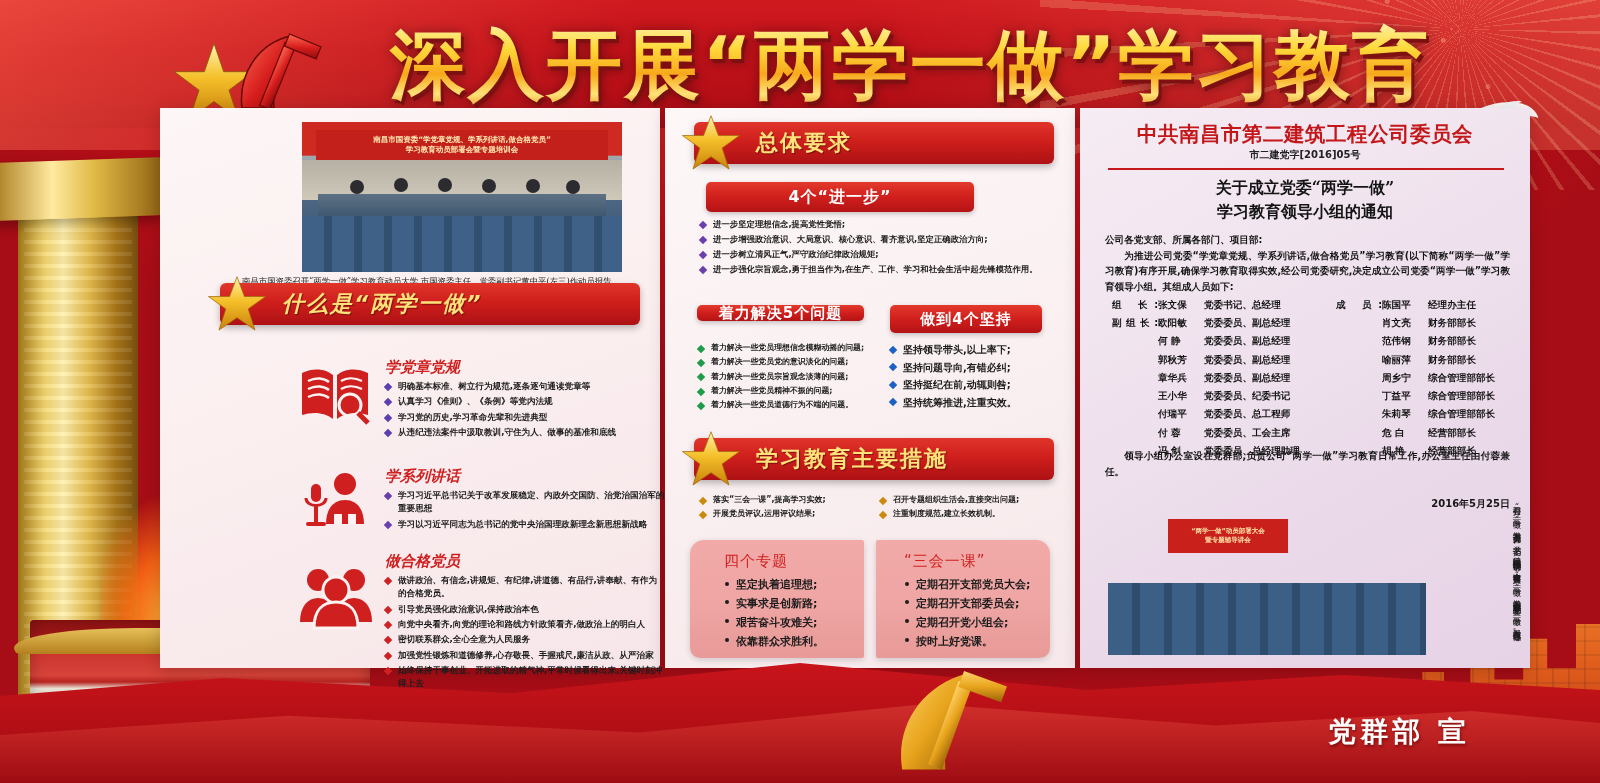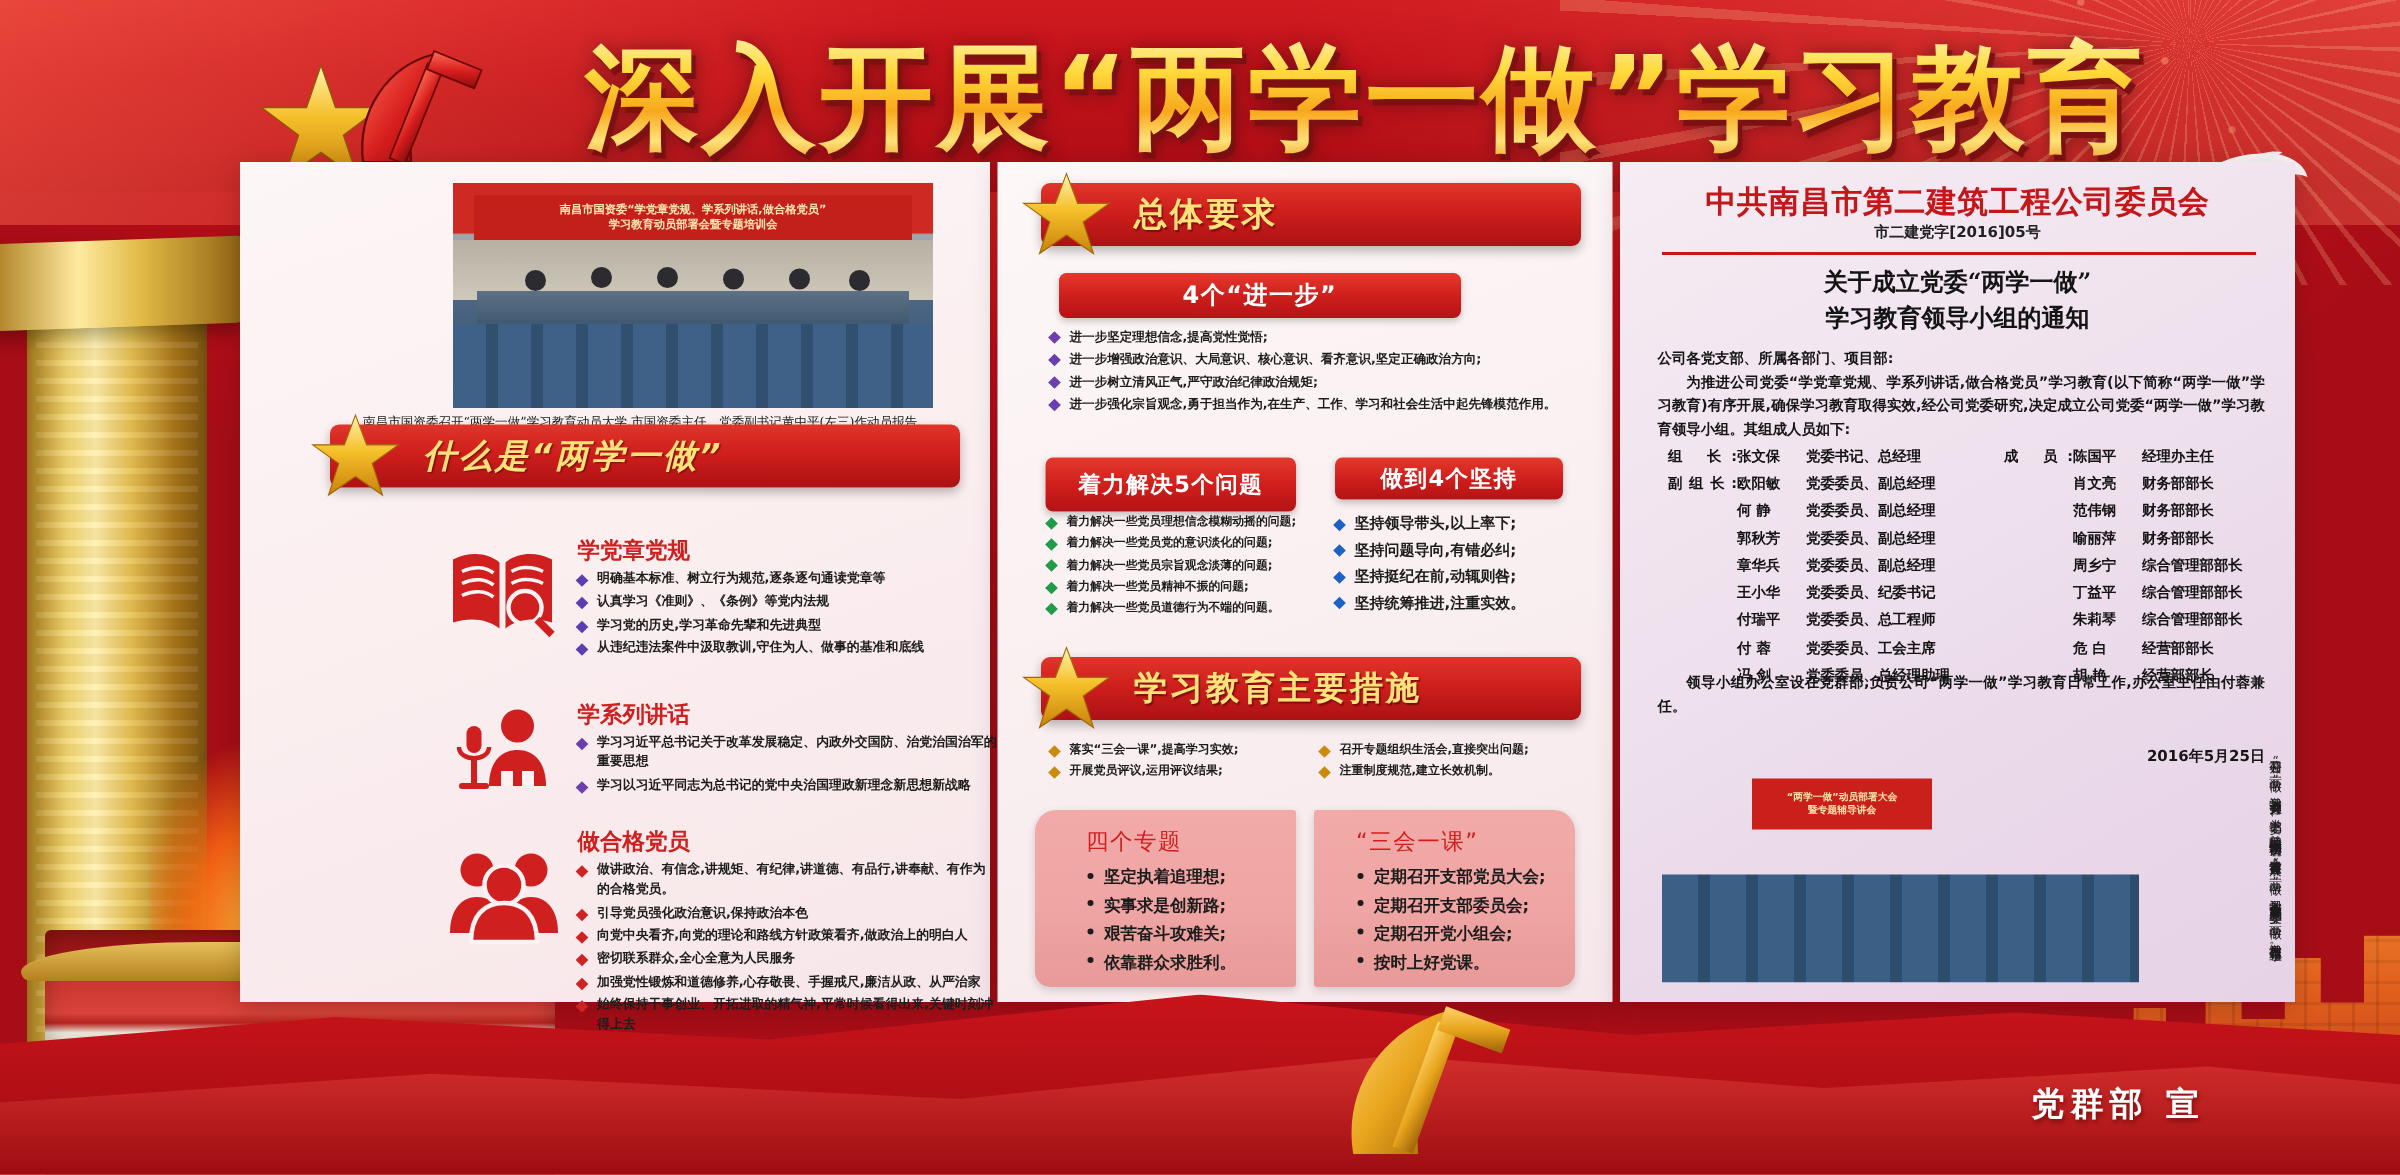--- a/index.html
+++ b/index.html
@@ -210,21 +210,21 @@
   ul.bl li:before{
     content:""; position:absolute; left:0; top:.48em; width:6px; height:6px;
     transform:rotate(45deg); background:#5b3fb0;
   }
   ul.green li:before{ background:#1f9b4a; }
   ul.blue li:before{ background:#1b62c4; }
   ul.gold li:before{ background:#c98a0e; }
   ul.red li:before{ background:#cf2323; }
   ul.purple li:before{ background:#6a3fae; }
 
-  .sec-title{ font-weight:bold; color:#cf1f1f; }
+  .sec-title{ font-weight:bold; color:#cf1f1f;font-style:italic; }
 
   
   .icon-red{ position:absolute; color:#cf1f1f; }
 
   
   .doc-title{
     position:absolute; left:1090px; top:120px; width:430px; text-align:center;
     color:#c3171a; font-family:"DejaVu Serif","Liberation Serif",serif;
     font-weight:bold; font-size:20.5px; letter-spacing:.5px; white-space:nowrap;
   }
@@ -275,21 +275,21 @@
   .vtext{
     position:absolute; left:1438px; top:500px; width:86px; height:168px;
     writing-mode:vertical-rl; text-orientation:upright;
     font-family:"DejaVu Serif","Liberation Serif",serif;
     font-size:8.4px; line-height:1.7; color:#1b1b1b; letter-spacing:.5px;
     text-align:justify;
   }
 
   .signature{
     position:absolute; right:130px; bottom:32px;
-    color:#fff; font-size:22px; font-weight:bold; letter-spacing:4px;
+    color:#fff; font-size:28px; font-weight:bold; letter-spacing:4px;
     text-shadow:1px 2px 3px rgba(90,0,0,.6);
   }
 
   
   .book{
     position:absolute; left:690px; top:540px; width:360px; height:118px;
   }
   .book .pg{
     position:absolute; top:0; width:174px; height:118px;
     background:linear-gradient(180deg,#f3b0ae,#edA? 100%);
@@ -451,21 +451,21 @@
   </div>
 
   <div class="pill" style="left:706px; top:182px; width:268px; height:30px; font-size:16px;">4个“进一步”</div>
   <ul class="bl purple" style="position:absolute; left:700px; top:218px; width:360px; font-size:8.4px;">
     <li>进一步坚定理想信念,提高党性觉悟;</li>
     <li>进一步增强政治意识、大局意识、核心意识、看齐意识,坚定正确政治方向;</li>
     <li>进一步树立清风正气,严守政治纪律政治规矩;</li>
     <li>进一步强化宗旨观念,勇于担当作为,在生产、工作、学习和社会生活中起先锋模范作用。</li>
   </ul>
 
-  <div class="pill" style="left:697px; top:305px; width:167px; height:36px; font-size:15px;">着力解决5个问题</div>
+  <div class="pill" style="left:697px; top:305px; width:167px; height:16px; font-size:15px;">着力解决5个问题</div>
   <ul class="bl green" style="position:absolute; left:698px; top:342px; width:175px; font-size:7.9px;">
     <li>着力解决一些党员理想信念模糊动摇的问题;</li>
     <li>着力解决一些党员党的意识淡化的问题;</li>
     <li>着力解决一些党员宗旨观念淡薄的问题;</li>
     <li>着力解决一些党员精神不振的问题;</li>
     <li>着力解决一些党员道德行为不端的问题。</li>
   </ul>
 
   <div class="pill" style="left:890px; top:305px; width:152px; height:28px; font-size:15px;">做到4个坚持</div>
   <ul class="bl blue" style="position:absolute; left:890px; top:342px; width:165px; font-size:10px;">

